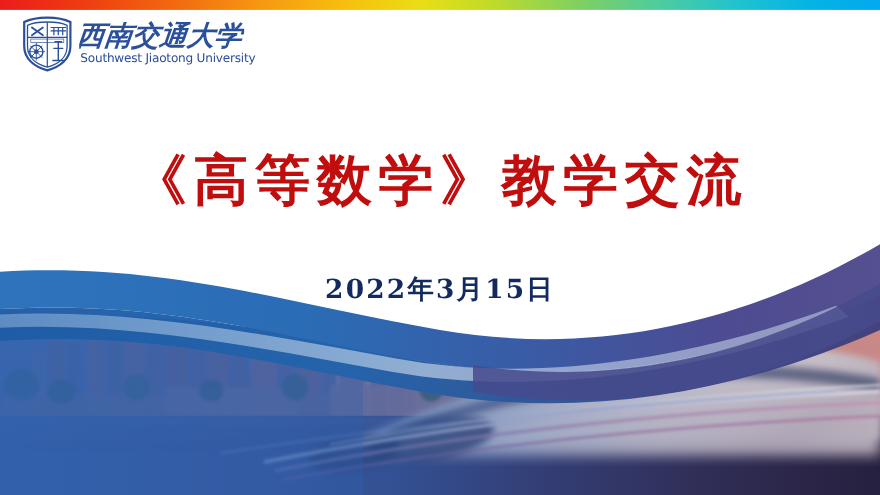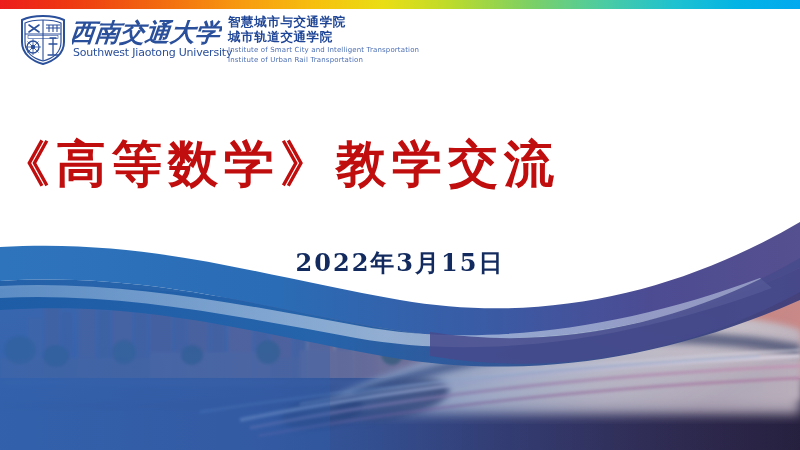--- a/index.html
+++ b/index.html
@@ -95,21 +95,21 @@
     line-height: 9.5px;
     white-space: nowrap;
   }
   #inst-en-wrap { margin-top: 2px; }
 
   
   #main-title {
     position: absolute;
     left: 0; top: 131px;
     width: 800px;
-    text-align: left;
+    text-align: center;
     font-family: "DejaVu Sans", sans-serif;
     font-size: 50px;
     font-weight: bold;
     letter-spacing: 6px;
     color: #c00d0d;
     text-shadow:
        1.5px 1.5px 0 #ffffff,
        2.5px 2.5px 0 rgba(255,255,255,0.85),
       -0.5px -0.5px 0 #ffffff;
     white-space: nowrap;
@@ -359,27 +359,19 @@
     <div id="wordmark">
 
       <div id="univ-cn">
         <svg width="150" height="32" viewBox="0 0 150 32" xmlns="http://www.w3.org/2000/svg">
           <text x="0" y="25" font-family="DejaVu Serif, serif" font-size="25" font-style="italic" font-weight="bold" fill="#2a4f9b" transform="skewX(-6)">西南交通大学</text>
         </svg>
       </div>
       <div id="univ-en">Southwest Jiaotong University</div>
     </div>
 
-    <div id="institute-block">
-      <div class="inst-cn">智慧城市与交通学院</div>
-      <div class="inst-cn">城市轨道交通学院</div>
-      <div id="inst-en-wrap">
-        <div class="inst-en">Institute of Smart City and Intelligent Transportation</div>
-        <div class="inst-en">Institute of Urban Rail Transportation</div>
-      </div>
-    </div>
   </div>
 
   <div id="main-title">《高等数学》教学交流</div>
 
   <div id="date-line">2022年3月15日</div>
 
 </div>
 
 </body></html>

